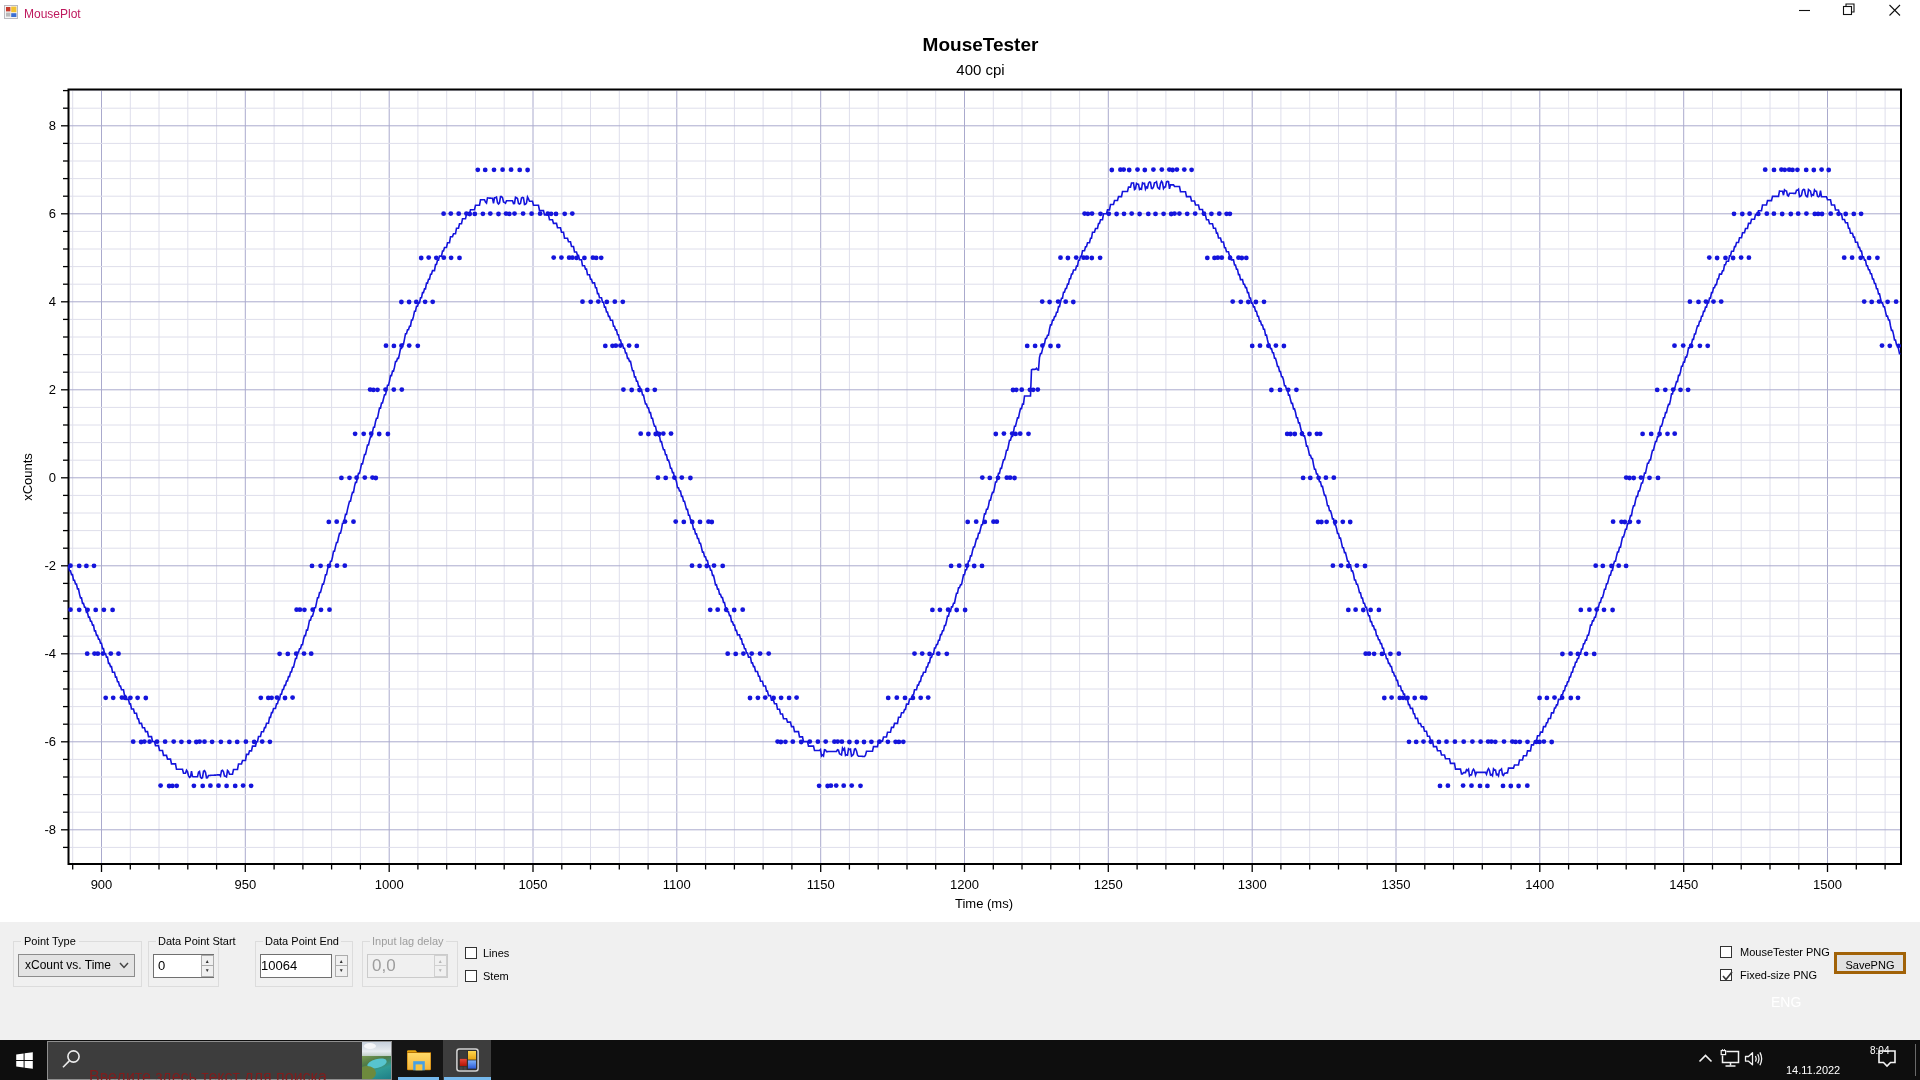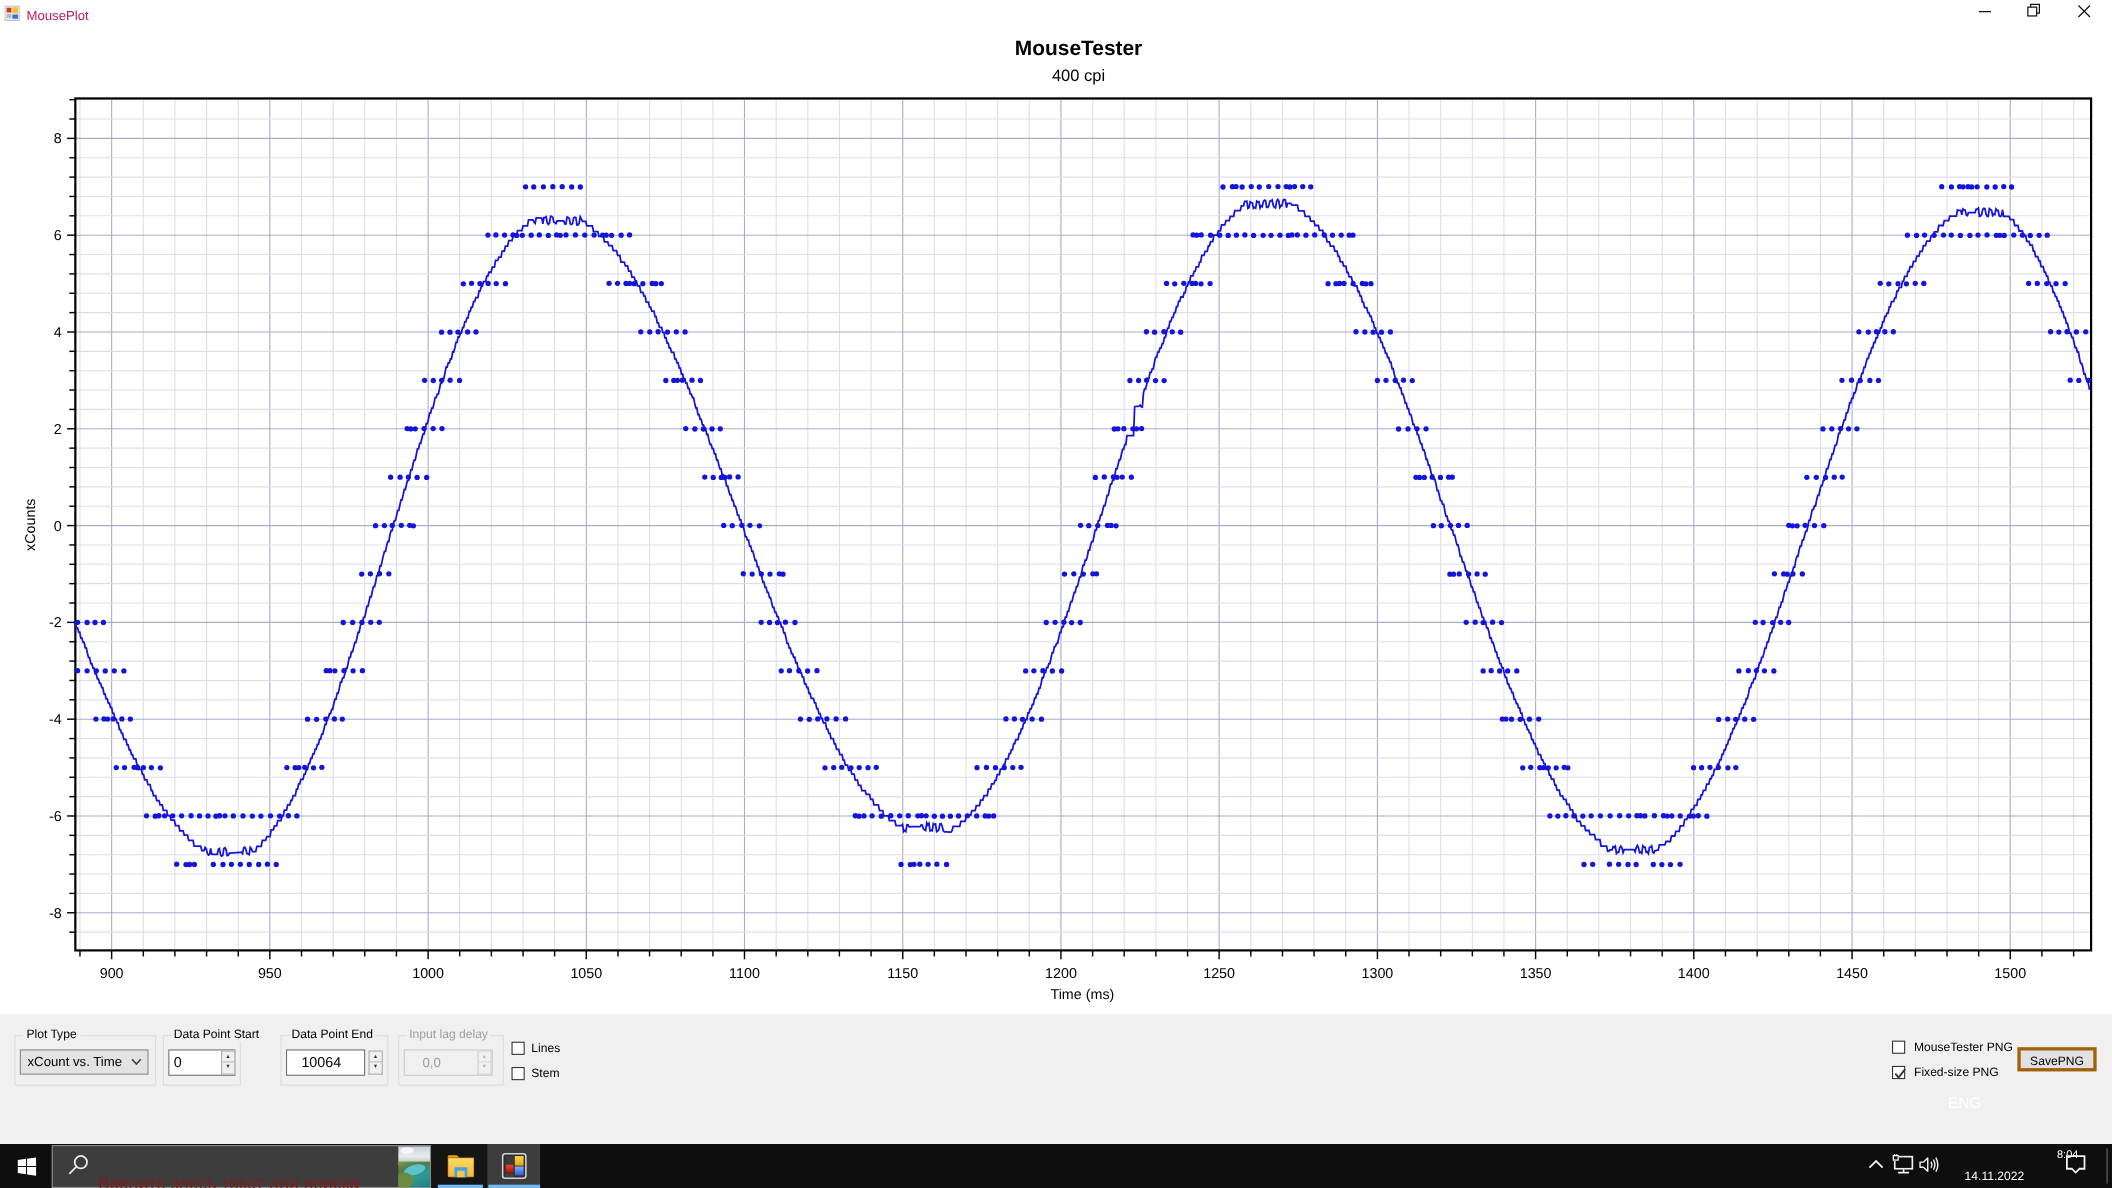--- a/index.html
+++ b/index.html
@@ -797,46 +797,46 @@
       <circle cx="1503.0" cy="785.9" r="2.4"></circle>
       <circle cx="1510.8" cy="786.0" r="2.4"></circle>
       <circle cx="1518.6" cy="786.0" r="2.4"></circle>
       <circle cx="1527.3" cy="785.7" r="2.4"></circle>
     </g>
 </svg>
 
 <div class="abs" style="left:0;top:922px;width:1920px;height:118px;background:#f0f0f0"></div>
 
 <div class="abs" style="left:13px;top:941px;width:129px;height:46px;border:1px solid #dcdcdc"></div>
-<div class="abs lb" style="left:21px;top:935px;padding:0 3px;background:#f0f0f0">Plot Type</div>
+<div class="abs lb" style="left:21px;top:935px;padding:0 3px;background:#f0f0f0">Point Type</div>
 <div class="abs" style="left:18px;top:954px;width:117px;height:23px;background:#e3e3e3;border:1px solid #8c8c8c;font-size:12px;line-height:21px;padding-left:6px;color:#000">xCount vs. Time
  <svg class="abs" style="right:5px;top:7px" width="10" height="7" viewBox="0 0 10 7">
       <path d="M1 1 L5 5.4 L9 1" fill="none" stroke="#444" stroke-width="1.5"></path>
     </svg>
 </div>
 
 <div class="abs" style="left:148px;top:941px;width:71px;height:46px;border:1px solid #dcdcdc"></div>
 <div class="abs lb" style="left:156px;top:935px;padding:0 2px;background:#f0f0f0;white-space:nowrap">Data Point Start</div>
 <div class="abs" style="left:153px;top:954px;width:61px;height:24px;background:#fff;border:1px solid #707070;font-size:13px;line-height:22px;padding-left:4px">0</div>
 <div class="abs" style="left:201px;top:955px;width:12.5px;height:22px">
  <div style="height:11px;background:#f0f0f0;border:1px solid #acacac;font-size:5px;line-height:10px;text-align:center;color:#333">▲</div>
  <div style="height:11px;background:#f0f0f0;border:1px solid #acacac;border-top:none;font-size:5px;line-height:9px;text-align:center;color:#333">▼</div>
 </div>
 
 <div class="abs" style="left:255px;top:941px;width:98px;height:46px;border:1px solid #dcdcdc"></div>
 <div class="abs lb" style="left:263px;top:935px;padding:0 2px;background:#f0f0f0;white-space:nowrap">Data Point End</div>
-<div class="abs" style="left:260px;top:954px;width:72px;height:24px;background:#fff;border:1px solid #707070;font-size:13px;line-height:22px;padding-left:13px">10064</div>
+<div class="abs" style="left:260px;top:954px;width:72px;height:24px;background:#fff;border:1px solid #707070;font-size:13px;line-height:22px;padding-left:0">10064</div>
 <div class="abs" style="left:335px;top:955px;width:12.5px;height:22px">
  <div style="height:11px;background:#f0f0f0;border:1px solid #acacac;font-size:5px;line-height:10px;text-align:center;color:#333">▲</div>
  <div style="height:11px;background:#f0f0f0;border:1px solid #acacac;border-top:none;font-size:5px;line-height:9px;text-align:center;color:#333">▼</div>
 </div>
 
 <div class="abs" style="left:362px;top:941px;width:96px;height:46px;border:1px solid #dcdcdc"></div>
 <div class="abs lb" style="left:370px;top:935px;padding:0 2px;background:#f0f0f0;color:#9d9d9d;white-space:nowrap">Input lag delay</div>
-<div class="abs" style="left:367px;top:954px;width:81px;height:24px;background:#f0f0f0;border:1px solid #cbcbcb;font-size:12px;line-height:22px;padding-left:16px;color:#9d9d9d">0,0</div>
+<div class="abs" style="left:367px;top:954px;width:81px;height:24px;background:#f0f0f0;border:1px solid #cbcbcb;font-size:17px;line-height:22px;padding-left:4px;color:#9d9d9d">0,0</div>
 <div class="abs" style="left:434px;top:955px;width:12.5px;height:22px">
  <div style="height:11px;background:#f0f0f0;border:1px solid #d0d0d0;font-size:5px;line-height:10px;text-align:center;color:#b5b5b5">▲</div>
  <div style="height:11px;background:#f0f0f0;border:1px solid #d0d0d0;border-top:none;font-size:5px;line-height:9px;text-align:center;color:#b5b5b5">▼</div>
 </div>
 
 <div class="abs" style="left:465px;top:947px;width:12px;height:12px;background:#fff;border:1.5px solid #333"></div>
 <div class="abs lb" style="left:483px;top:947px">Lines</div>
 <div class="abs" style="left:465px;top:970px;width:12px;height:12px;background:#fff;border:1.5px solid #333"></div>
 <div class="abs lb" style="left:483px;top:970px">Stem</div>
 

